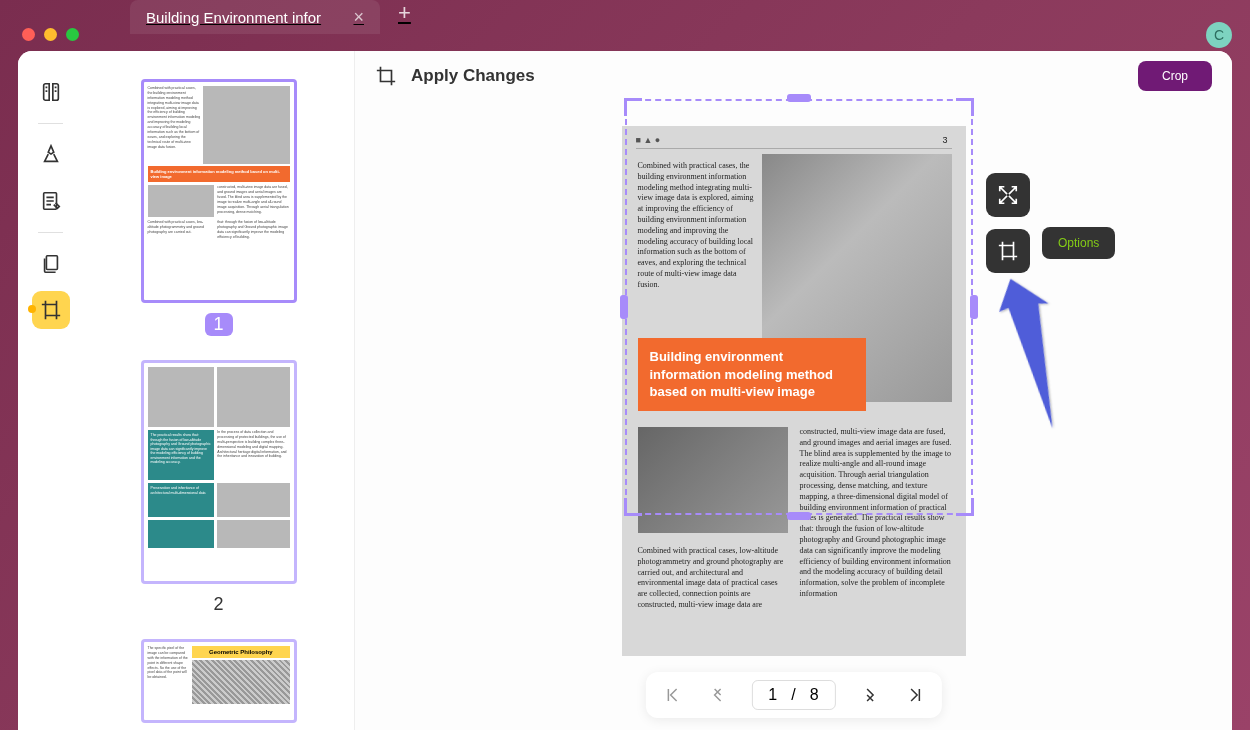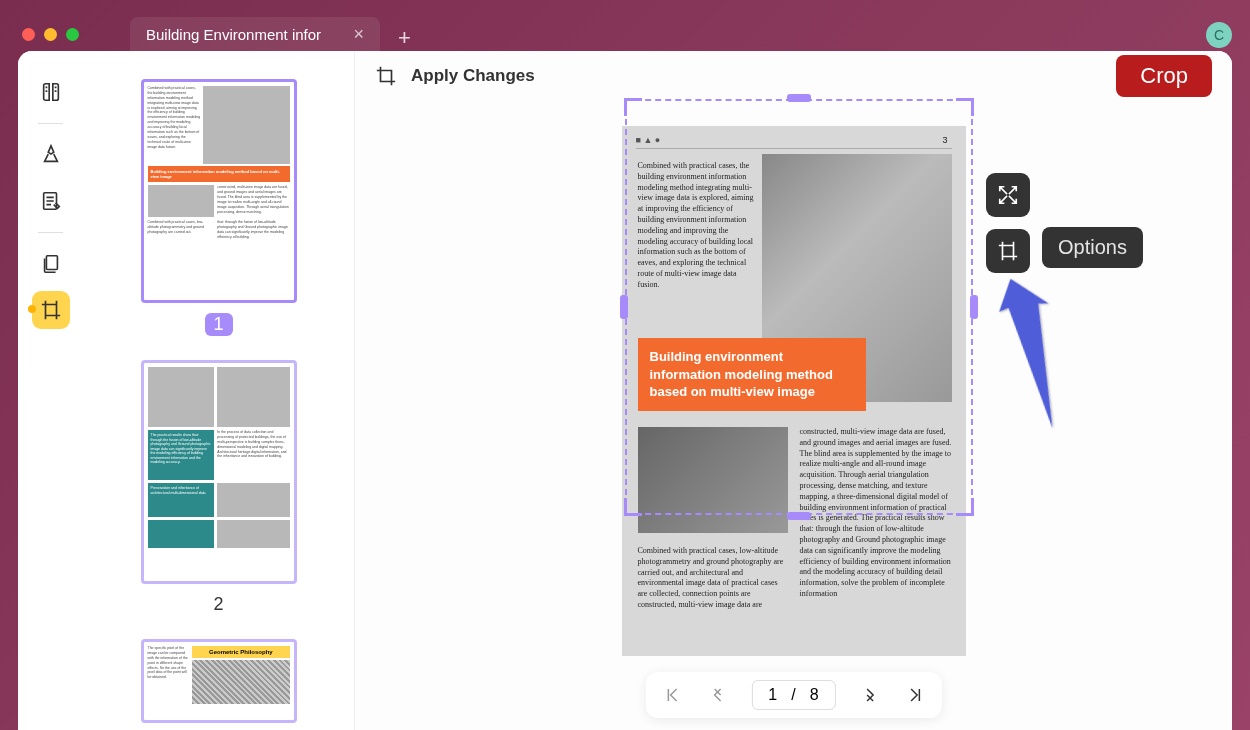--- a/index.html
+++ b/index.html
@@ -26,22 +26,23 @@
     .red { background: #ff5f57; }
     .yellow { background: #febc2e; }
     .green { background: #28c840; }
     .titlebar {
       position: absolute;
       top: 0;
       left: 0;
       right: 0;
       height: 51px;
       display: flex;
-      align-items: flex-end;
+      align-items: flex-start;
       padding-left: 130px;
+      text-decoration: underline;
     }
     .tab {
       background: rgba(255,255,255,0.08);
       border-radius: 8px 8px 0 0;
       padding: 8px 16px;
       color: #fff;
       display: flex;
       align-items: center;
       gap: 12px;
       font-size: 15px;
@@ -177,26 +178,26 @@
       padding: 7px 20px;
       gap: 14px;
     }
     .apply-label {
       font-size: 17px;
       font-weight: 600;
       color: #333;
     }
     .crop-button {
       margin-left: auto;
-      background: #b91c1c;
+      background: #701a75;
       color: #fff;
       border: none;
       border-radius: 8px;
       padding: 8px 24px;
-      font-size: 22px;
+      font-size: 12px;
       font-weight: 500;
       cursor: pointer;
     }
     .doc-viewport {
       flex: 1;
       position: relative;
       display: flex;
       justify-content: center;
       padding-top: 25px;
     }
@@ -253,24 +254,24 @@
       align-items: center;
       justify-content: center;
       color: #fff;
       cursor: pointer;
     }
     .tooltip {
       position: absolute;
       left: 56px;
       top: 54px;
       background: #333;
-      color: #e5e5e5;
+      color: #84cc16;
       padding: 9px 16px;
       border-radius: 8px;
-      font-size: 20px;
+      font-size: 12px;
       white-space: nowrap;
       text-align: center;
     }
     .arrow-annotation {
       position: absolute;
       right: 165px;
       top: 165px;
       pointer-events: none;
     }
     .page-nav {

